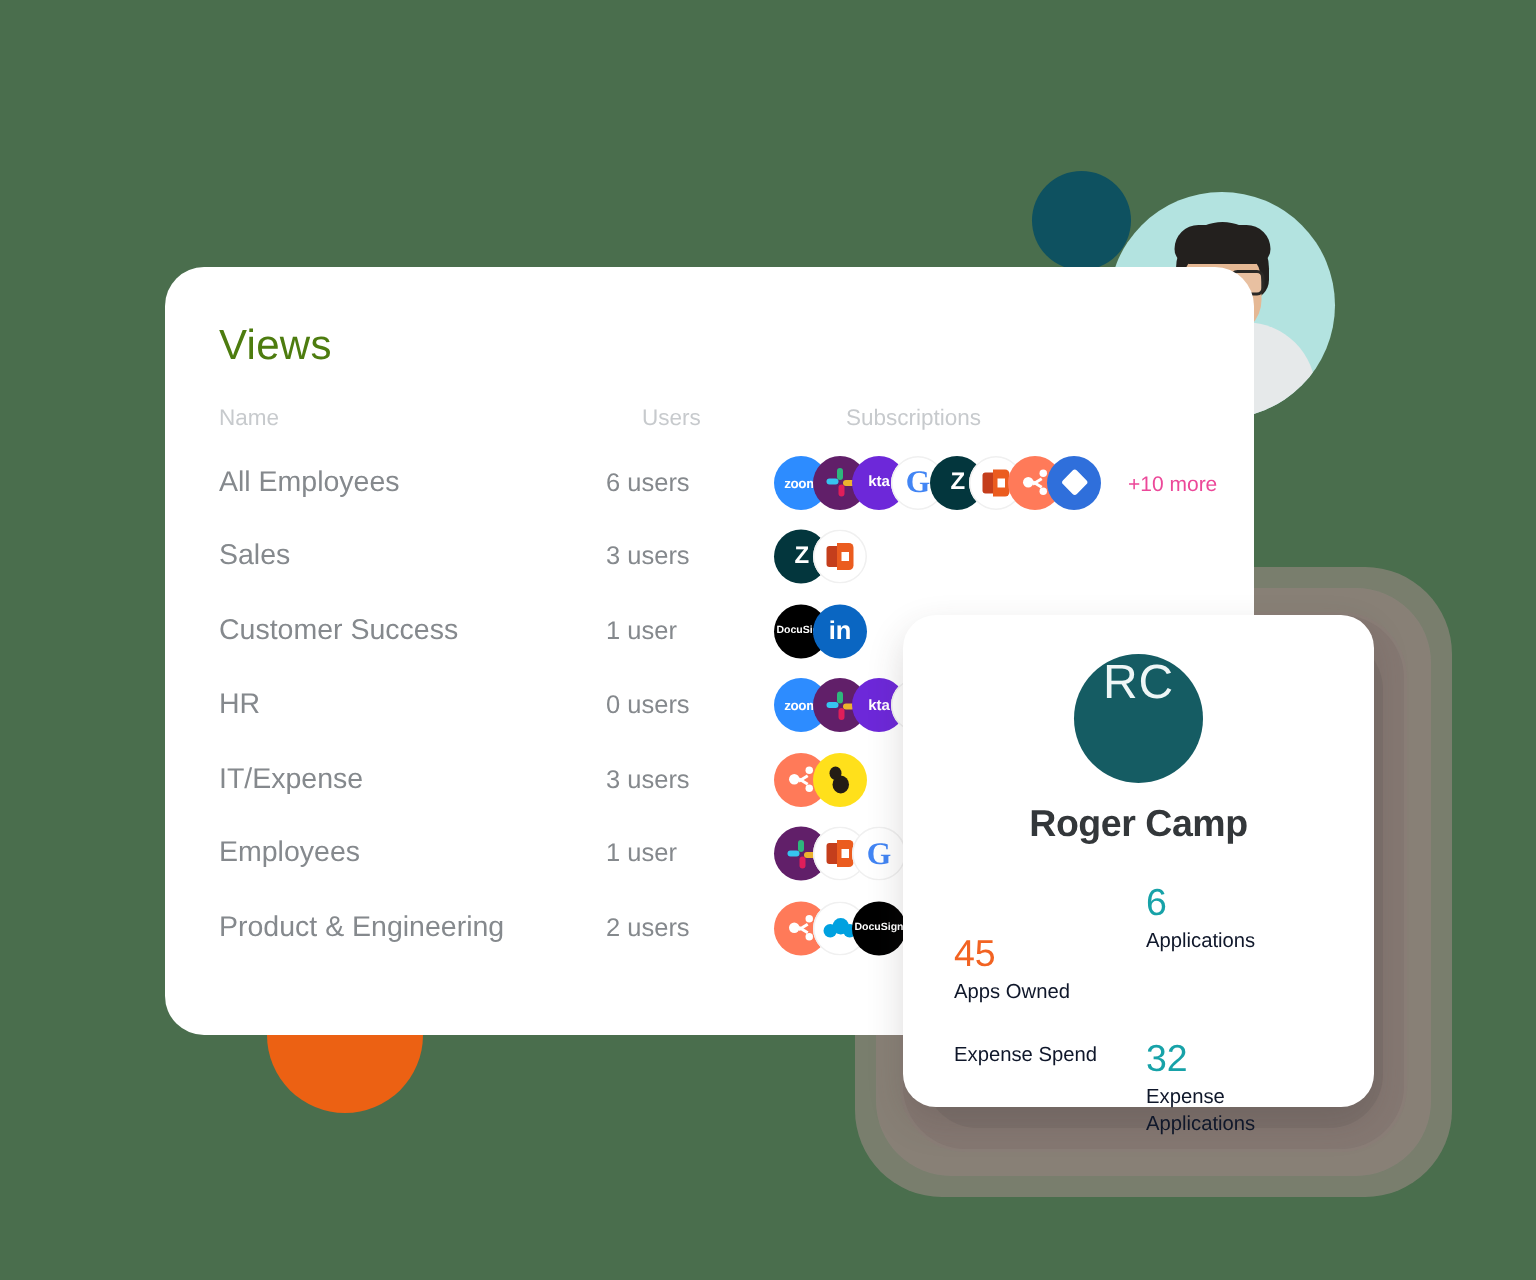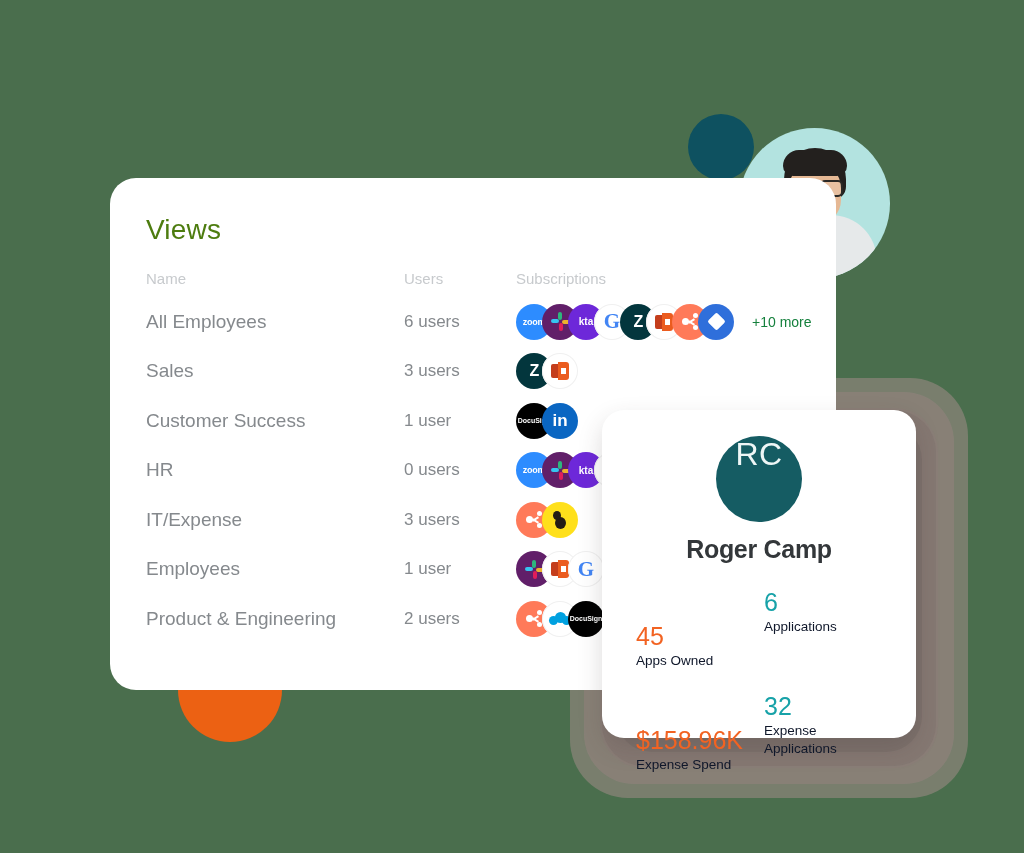--- a/index.html
+++ b/index.html
@@ -134,21 +134,21 @@
     position: absolute; left: 110px; top: 178px;
     width: 726px; height: 512px;
     background: #ffffff; border-radius: 26px;
   }
   .views-title {
     position: absolute; left: 36px; top: 36px;
     font-size: 28px; color: #4d7c0f; font-weight: 400;
     letter-spacing: .2px;
   }
   .table { position: absolute; left: 36px; top: 92px; right: 20px; }
-  .thead { display: flex; padding: 0 0 10px 0; }
+  .thead { display: flex; padding: 0 0 10px 0; gap: 24px; }
   .th {
     font-size: 15px; color: #c7cacd; font-weight: 400;
   }
   .th-name { width: 258px; }
   .th-users { width: 112px; }
   .th-subs { flex: 1; }
 
   .trow {
     display: flex; align-items: center; height: 49.5px;
   }
@@ -165,21 +165,21 @@
     width: 36px; height: 36px; border-radius: 50%;
     margin-left: -10px;
     position: relative; overflow: hidden;
     display: flex; align-items: center; justify-content: center;
     flex: 0 0 auto;
   }
   .appicon:first-child { margin-left: 0; }
   .appicon.ring { background: #fff; box-shadow: 0 0 0 1px #f0f0f0 inset; }
 
   .more-link {
-    margin-left: 18px; font-size: 14px; color: #15803d; font-weight: 400;
+    margin-left: 18px; font-size: 14px; color: #ec4899; font-weight: 400;
     white-space: nowrap;
     text-align: right;
   }
 
   
   .ic-zoom { background: #2d8cff; }
   .ic-zoom span { color:#fff; font-size: 9px; font-weight: 700; letter-spacing:-.3px;}
   .ic-slack { background: #611f69; }
   .ic-okta { background: #6d28d9; }
   .ic-okta span { color:#fff; font-size:10px; font-weight:700; }
@@ -492,21 +492,20 @@
     <div class="stats" id="stats-host">
         <div>
           <div class="stat-val orange">45</div>
           <div class="stat-lbl" style="white-space: pre-line;">Apps Owned</div>
         </div>
         <div>
           <div class="stat-val teal">6</div>
           <div class="stat-lbl" style="white-space: pre-line;">Applications</div>
         </div>
         <div>
-          <div class="stat-val orange">$158.96K</div>
           <div class="stat-lbl" style="white-space: pre-line;">Expense Spend</div>
         </div>
         <div>
           <div class="stat-val teal">32</div>
           <div class="stat-lbl" style="white-space: pre-line;">Expense
 Applications</div>
         </div>
       </div>
   </div>
 

